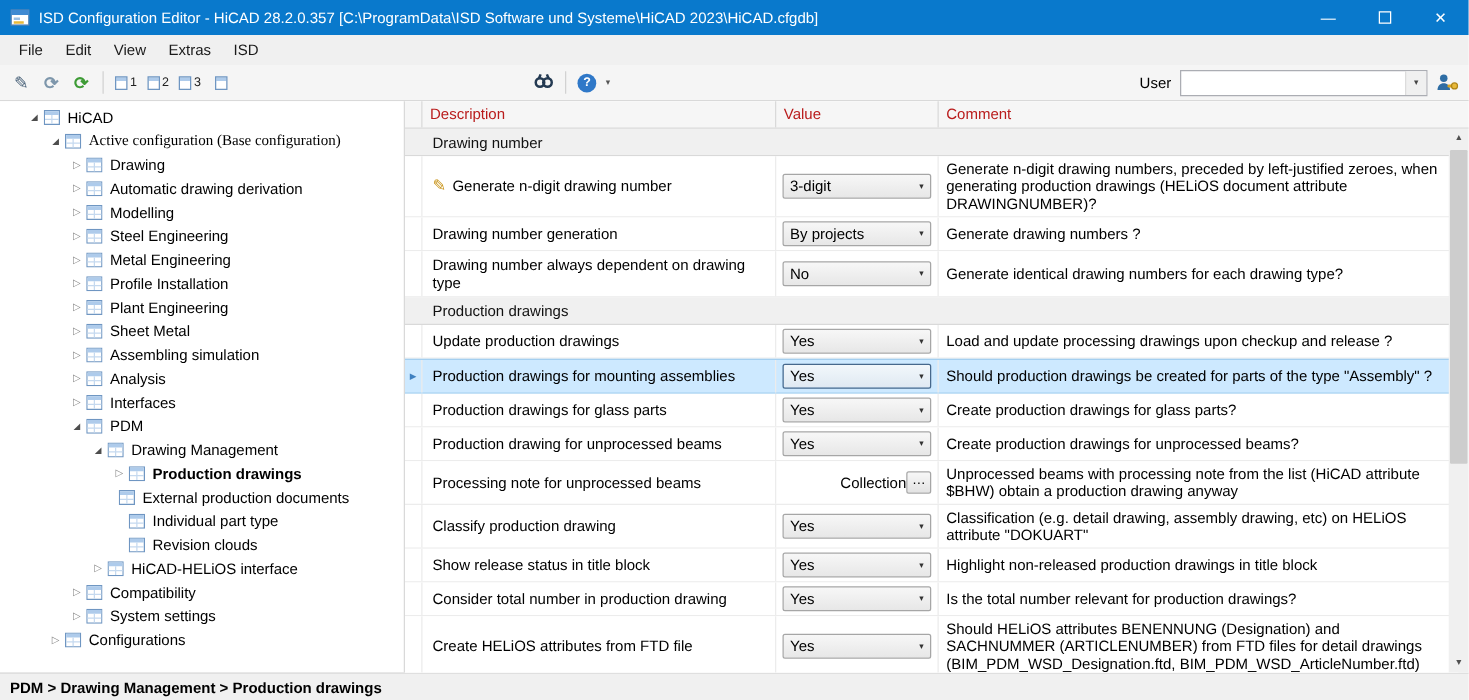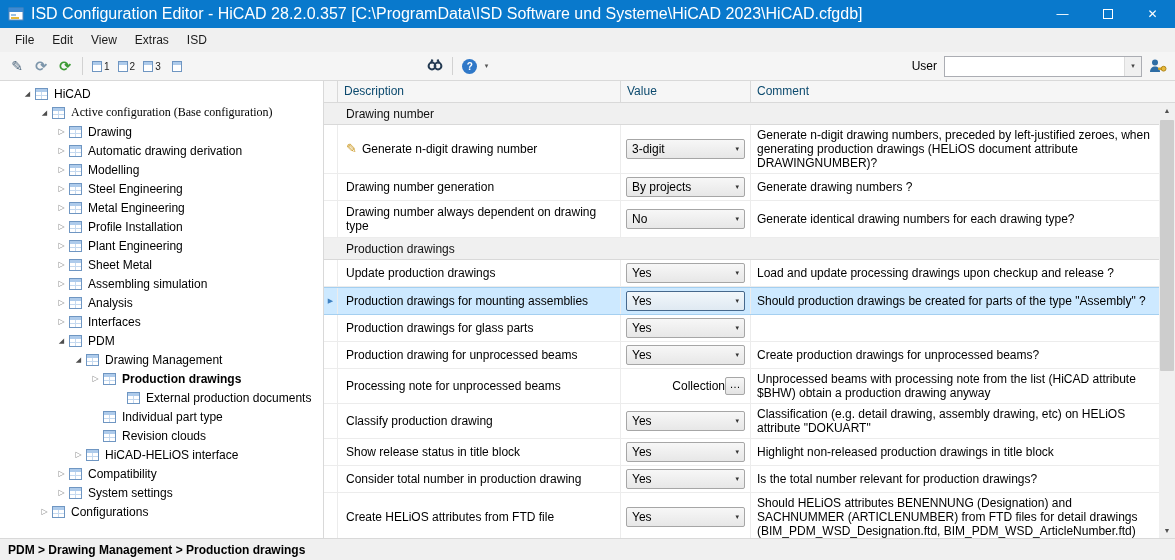--- a/index.html
+++ b/index.html
@@ -4,21 +4,21 @@
 <style>
   *{box-sizing:border-box;}
   html,body{margin:0;padding:0;}
   body{width:1175px;height:560px;overflow:hidden;background:#fff;color:#000;
        font-family:"Liberation Sans",sans-serif;font-size:12px;}
   .window{width:100%;height:100%;display:flex;flex-direction:column;}
 
   
   .titlebar{height:28px;background:#0979cc;color:#fff;display:flex;align-items:center;flex:0 0 auto;}
   .app-icon{width:16px;height:16px;margin:0 7px 0 8px;flex:0 0 auto;}
-  .title-text{white-space:nowrap;overflow:hidden;font-size:16px;}
+  .title-text{white-space:nowrap;overflow:hidden;font-size:12px;}
   .win-btns{margin-left:auto;display:flex;height:100%;flex:0 0 auto;}
   .win-btn{width:45px;display:flex;align-items:center;justify-content:center;font-size:12px;}
   .max-box{width:10px;height:10px;border:1px solid #fff;display:block;}
 
   
   .menubar{height:24px;background:#f0f0f0;display:flex;align-items:center;padding-left:6px;flex:0 0 auto;}
   .menu-item{padding:4px 9px;color:#1a1a1a;}
 
   
   .toolbar{height:29px;background:#f5f5f5;border-bottom:1px solid #d9d9d9;display:flex;align-items:center;padding:0 6px;gap:2px;flex:0 0 auto;}
@@ -45,21 +45,21 @@
   .tree-item{height:19px;display:flex;align-items:center;white-space:nowrap;}
   .tw{width:15px;flex:0 0 auto;text-align:center;font-size:7px;color:#4d4d4d;}
   .tw.collapsed{color:#8a8a8a;font-size:8px;}
   .tree-icon{width:13px;height:12px;margin-right:4px;flex:0 0 auto;}
   .tree-label{padding:0 2px;}
   .tree-item.sel .tree-label{font-weight:bold;}
 
   
   .grid-panel{flex:1;min-width:0;position:relative;display:flex;flex-direction:column;background:#fff;}
   .grid-header{height:22px;display:flex;background:#f6f6f6;border-bottom:1px solid #d9d9d9;padding-right:16px;flex:0 0 auto;}
-  .gh{padding:3px 6px;color:#0c4a6e;border-right:1px solid #d9d9d9;overflow:hidden;white-space:nowrap;}
+  .gh{padding:3px 6px;color:#b91c1c;border-right:1px solid #d9d9d9;overflow:hidden;white-space:nowrap;}
   .gh-ind{width:14px;padding:0;flex:0 0 auto;}
   .gh-desc{width:283px;flex:0 0 auto;}
   .gh-value{width:130px;flex:0 0 auto;}
   .gh-comment{flex:1;border-right:none;}
   .grid-body{flex:1;overflow:hidden;margin-right:8px;}
   .section-row{height:22px;background:#f0f0f0;border-bottom:1px solid #d9d9d9;display:flex;align-items:center;padding-left:22px;color:#111;}
   .grid-row{display:flex;border-bottom:1px solid #ececec;align-items:stretch;background:#fff;}
   .grid-row.sel{background:#cde9ff;border-top:1px solid #a4cfF0;border-bottom:1px solid #a4cff0;}
   .c-ind{width:14px;flex:0 0 auto;border-right:1px solid #ececec;display:flex;align-items:center;justify-content:center;font-size:7px;color:#3f81c1;}
   .c-desc{width:283px;flex:0 0 auto;border-right:1px solid #ececec;padding:4px 6px 4px 8px;display:flex;align-items:center;gap:5px;}
@@ -330,21 +330,21 @@
         <div class="tree-item sel" style="padding-left: 88px;">
           <span class="tw collapsed">▷</span>
           <span class="tree-icon"><svg width="13" height="12" viewBox="0 0 13 12">
               <rect x="0.5" y="0.5" width="12" height="11" fill="#ffffff" stroke="#6f96c2"></rect>
               <rect x="1" y="1" width="11" height="3" fill="#aecbeb"></rect>
               <line x1="1" y1="7.5" x2="12" y2="7.5" stroke="#c5d9ef"></line>
               <line x1="6.5" y1="4" x2="6.5" y2="11" stroke="#c5d9ef"></line>
             </svg></span>
           <span class="tree-label">Production drawings</span>
         </div>
-        <div class="tree-item" style="padding-left: 112px;">
+        <div class="tree-item" style="padding-left: 51px; margin-left: 29px;">
           <span class="tw leaf"></span>
           <span class="tree-icon"><svg width="13" height="12" viewBox="0 0 13 12">
               <rect x="0.5" y="0.5" width="12" height="11" fill="#ffffff" stroke="#6f96c2"></rect>
               <rect x="1" y="1" width="11" height="3" fill="#aecbeb"></rect>
               <line x1="1" y1="7.5" x2="12" y2="7.5" stroke="#c5d9ef"></line>
               <line x1="6.5" y1="4" x2="6.5" y2="11" stroke="#c5d9ef"></line>
             </svg></span>
           <span class="tree-label">External production documents</span>
         </div>
         <div class="tree-item" style="padding-left: 88px;">
@@ -498,20 +498,23 @@
             <div class="c-ind"></div>
             <div class="c-desc">
               <span>Production drawings for glass parts</span>
             </div>
             <div class="c-value">
               <div class="dropdown">
                 <span>Yes</span>
                 <span class="dd-arrow">▾</span>
               </div>
             </div>
+            <div class="c-comment">
+              <span>Create production drawings for glass parts?</span>
+            </div>
           </div>
           <div class="grid-row">
             <div class="c-ind"></div>
             <div class="c-desc">
               <span>Production drawing for unprocessed beams</span>
             </div>
             <div class="c-value">
               <div class="dropdown">
                 <span>Yes</span>
                 <span class="dd-arrow">▾</span>

